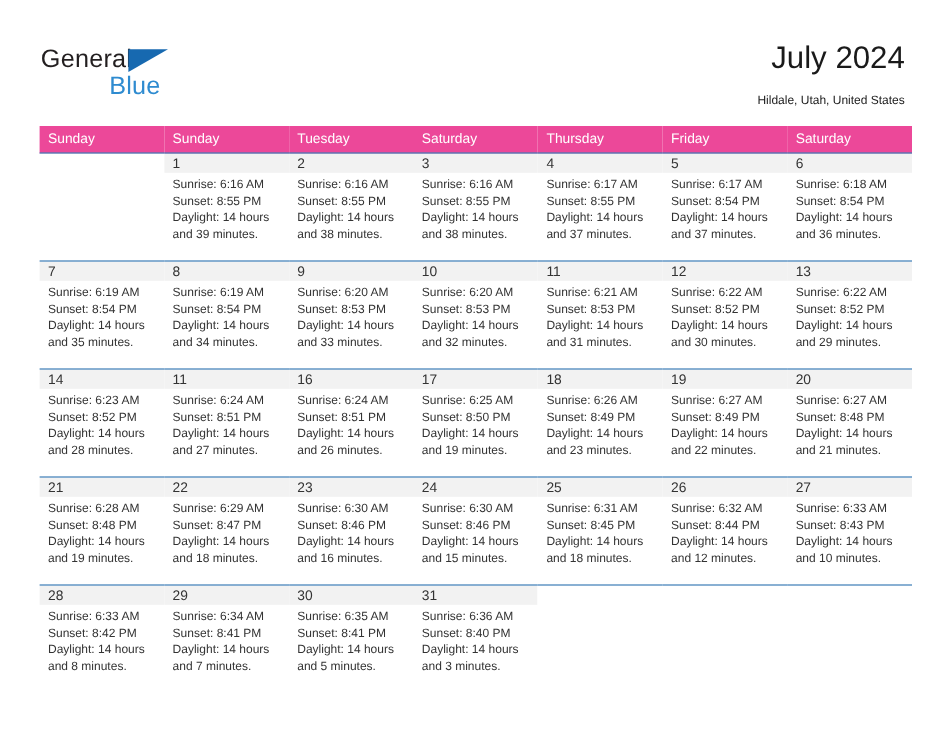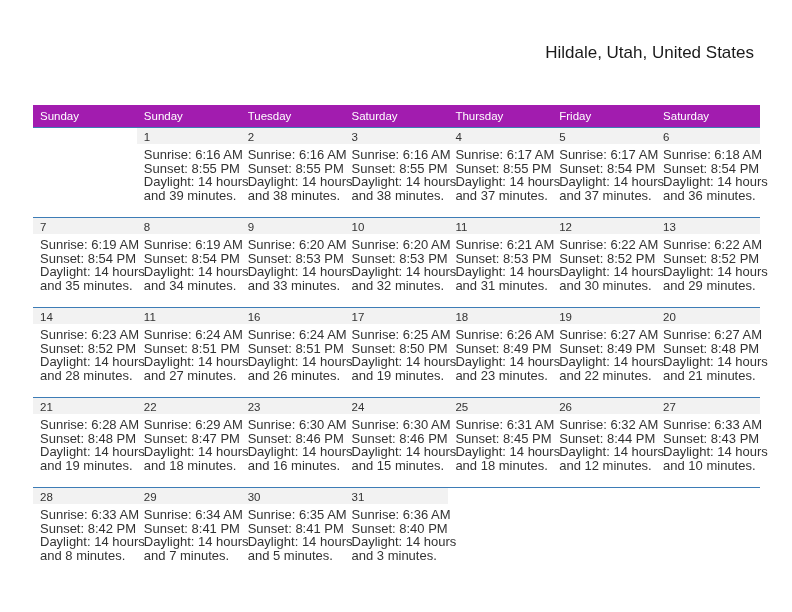--- a/index.html
+++ b/index.html
@@ -73,37 +73,37 @@
   }
   .cal-title {
     font-size: 26px;
     font-weight: normal;
     color: #1a1a1a;
     line-height: 32px;
     white-space: nowrap;
   }
   .cal-subtitle {
     margin-top: 12px;
-    font-size: 17px;
+    font-size: 10px;
     color: #1a1a1a;
     line-height: 18px;
     white-space: nowrap;
   }
 
   
   .calendar {
     position: absolute;
     left: 33px;
     top: 105px;
     width: 727px;
     border-collapse: collapse;
     table-layout: fixed;
   }
   .calendar th {
-    background: #a21caf;
+    background: #ec4899;
     color: #ffffff;
     font-size: 11.5px;
     font-weight: normal;
     text-align: left;
     padding: 5px 0 5px 7px;
     height: 20px;
     box-sizing: border-box;
   }
   .calendar td {
     vertical-align: top;
@@ -123,37 +123,43 @@
     font-size: 11.5px;
     color: #333333;
     line-height: 14px;
     box-sizing: border-box;
   }
   td.empty .daynum-band {
     background: #ffffff;
   }
   .cell-body {
     padding: 4px 4px 0 7px;
-    font-size: 13px;
+    font-size: 10px;
     line-height: 13.6px;
     color: #333333;
   }
   .cell-body div {
     white-space: nowrap;
   }
 </style>
 </head>
 <body>
 
 <div class="page">
 
   <div class="header">
 
+    <div class="logo">
+      <span class="logo-general">General</span>
+      <span class="logo-triangle"></span>
+      <span class="logo-blue">Blue</span>
+    </div>
 
     <div class="title-block">
+      <div class="cal-title">July 2024</div>
       <div class="cal-subtitle">Hildale, Utah, United States</div>
     </div>
 
   </div>
 
   <table class="calendar">
     <thead>
       <tr>
         <th>Sunday</th>
         <th>Sunday</th>

